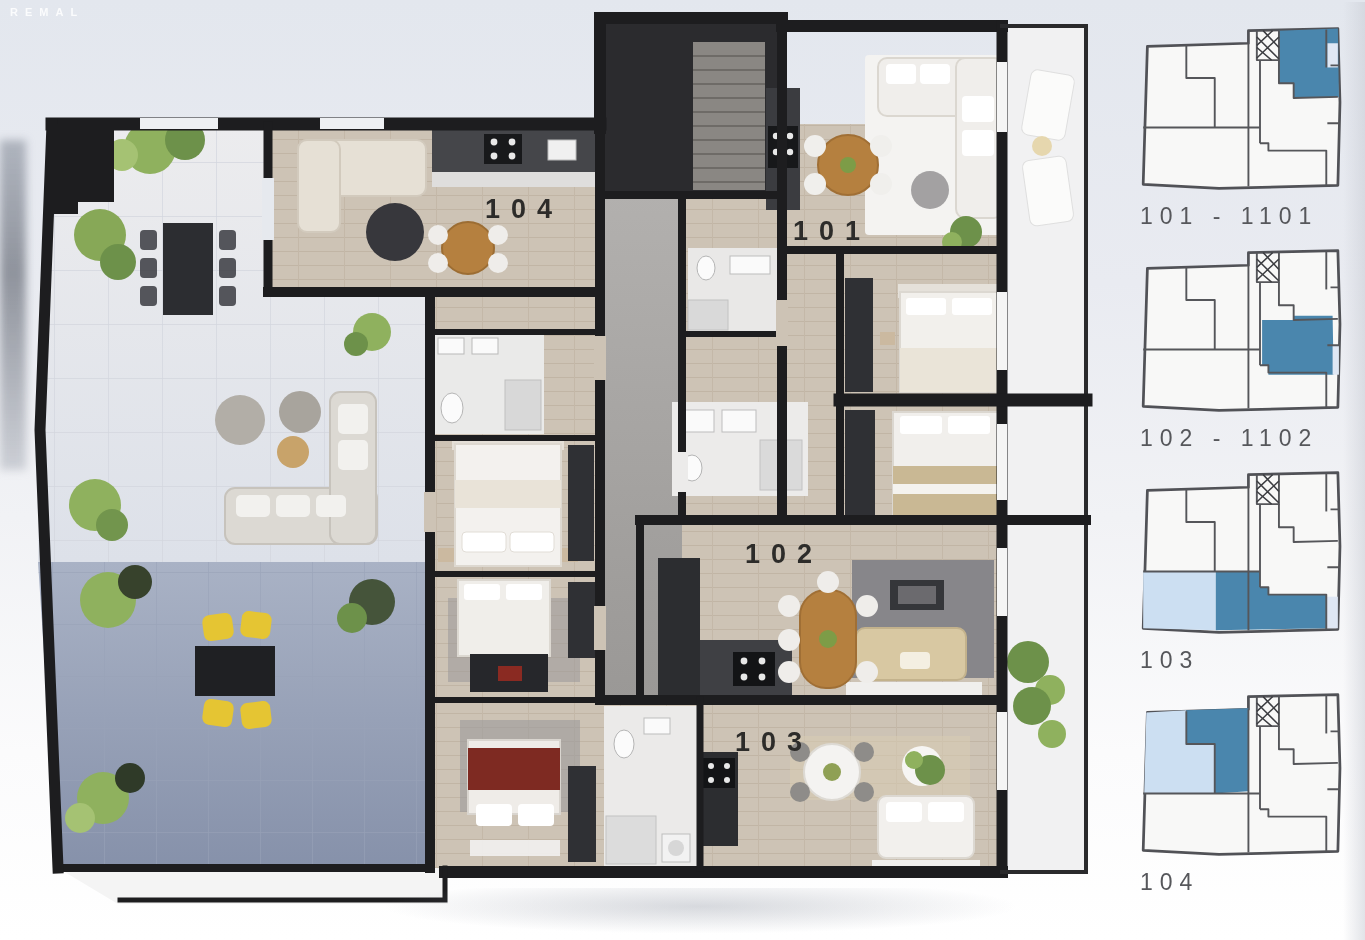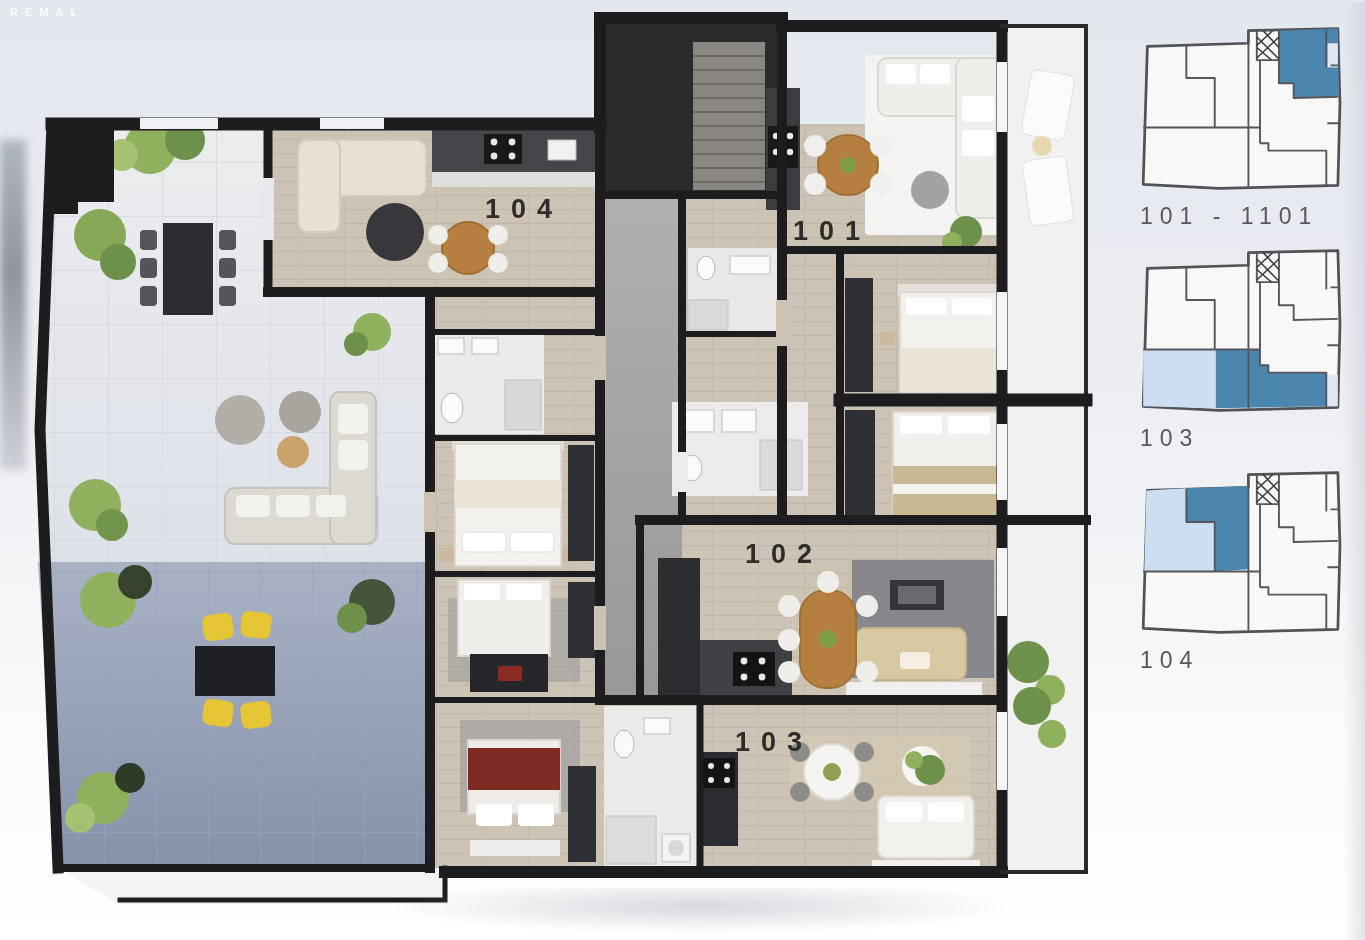--- a/index.html
+++ b/index.html
@@ -418,20 +418,42 @@
           <path d="M192 11 L192 47"></path>
           <path d="M196 45 H204 M193 100 H205"></path>
         </g>
         <g class="mini-hatch">
             <path d="M126 18 L147 39 M126 28 L140 40 M132 12 L147 28 M147 18 L126 38 M141 12 L126 26"></path>
           </g>
       </svg>
       <div class="unit-card-label">101 - 1101</div>
     </div>
 
+    <div class="unit-card">
+      <svg viewBox="0 0 220 172" width="232" height="181">
+        <path class="mini-outline" d="M22 27 L118 24 L118 12 L203 10 L205 80 L203 159 L90 162 L18 158 Z"></path>
+        <path d="M131 76 L161 76 L161 72 L198 72 L199 128 L137 128 L137 119 L131 119 Z" fill="#4a86ad"></path>
+        <path d="M198 100 L204 100 L204 128 L198 128 Z" fill="#dfe7f4"></path>
+        <g class="mini-wall">
+          <path d="M59 26 L59 57 L86 57 L86 104"></path>
+          <path d="M18 104 L129 104"></path>
+          <path d="M118 24 L118 160"></path>
+          <path d="M129 40 L129 119"></path>
+          <path d="M126 12 L126 40 L147 40 L147 12"></path>
+          <path d="M147 40 L147 62 L161 62 L161 76 L203 75"></path>
+          <path d="M129 119 L137 119 L137 126 L192 126 L192 159"></path>
+          <path d="M192 11 L192 47"></path>
+          <path d="M196 45 H204 M193 100 H205"></path>
+        </g>
+        <g class="mini-hatch">
+            <path d="M126 18 L147 39 M126 28 L140 40 M132 12 L147 28 M147 18 L126 38 M141 12 L126 26"></path>
+          </g>
+      </svg>
+      <div class="unit-card-label">102 - 1102</div>
+    </div>
 
     <div class="unit-card">
       <svg viewBox="0 0 220 172" width="232" height="181">
         <path class="mini-outline" d="M22 27 L118 24 L118 12 L203 10 L205 80 L203 159 L90 162 L18 158 Z"></path>
         <path d="M18 104 L87 104 L87 160 L18 158 Z" fill="#ccdff2"></path>
         <path d="M87 104 L129 104 L129 119 L137 119 L137 126 L192 126 L192 158 L87 160 Z" fill="#4a86ad"></path>
         <path d="M192 128 L203 128 L203 158 L192 158 Z" fill="#dfe7f4"></path>
         <g class="mini-wall">
           <path d="M59 26 L59 57 L86 57 L86 104"></path>
           <path d="M18 104 L129 104"></path>

